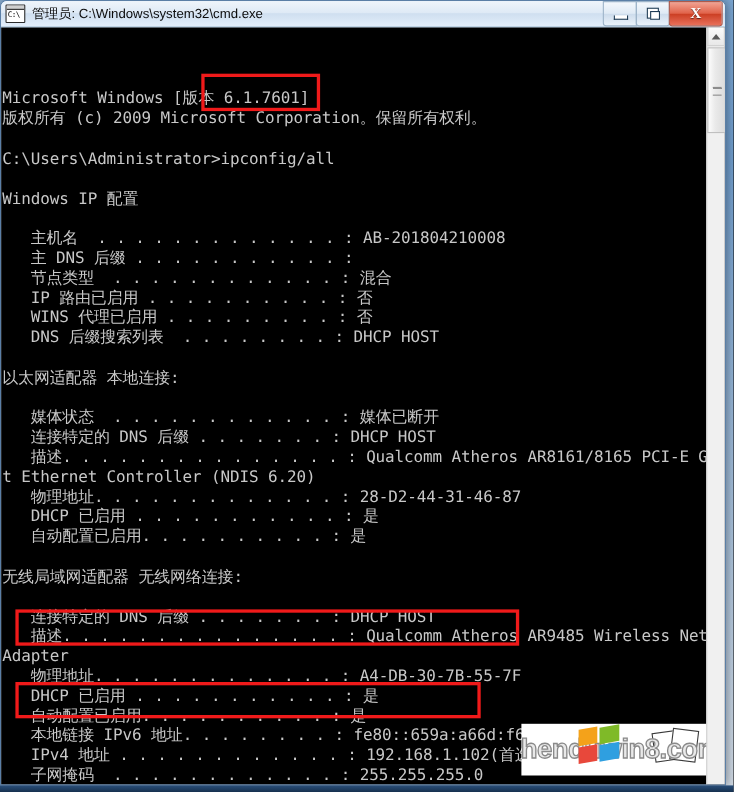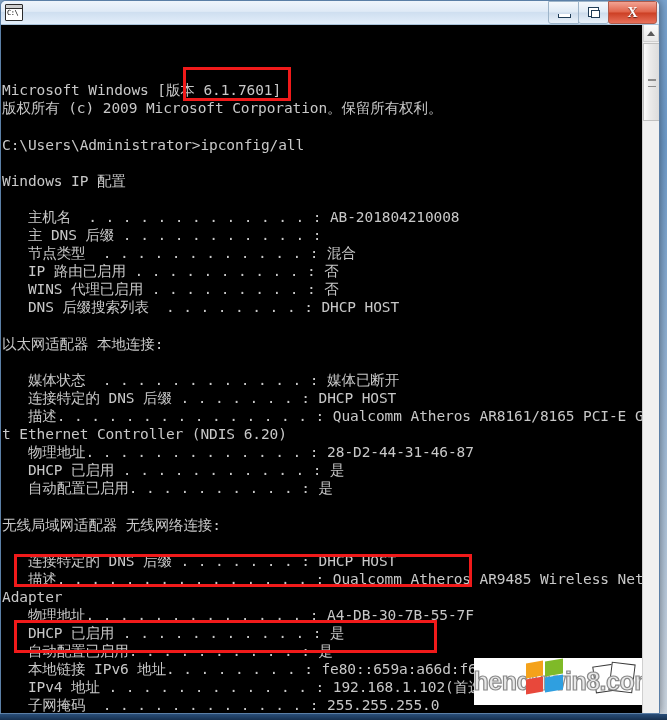--- a/index.html
+++ b/index.html
@@ -298,20 +298,21 @@
 </style>
 </head>
 <body>
 
 <div id="desktop"></div>
 
 <div id="cmd-window">
 
   <div id="titlebar">
     <div id="cmd-icon"></div>
+    <div id="title-text">管理员: C:\Windows\system32\cmd.exe</div>
     <div id="title-ghost"></div>
 
     <div id="window-buttons">
       <div class="winbtn">
         <span class="glyph-min"></span>
       </div>
       <div class="winbtn">
         <span class="glyph-restore"></span>
       </div>
       <div class="winbtn" id="btn-close">

